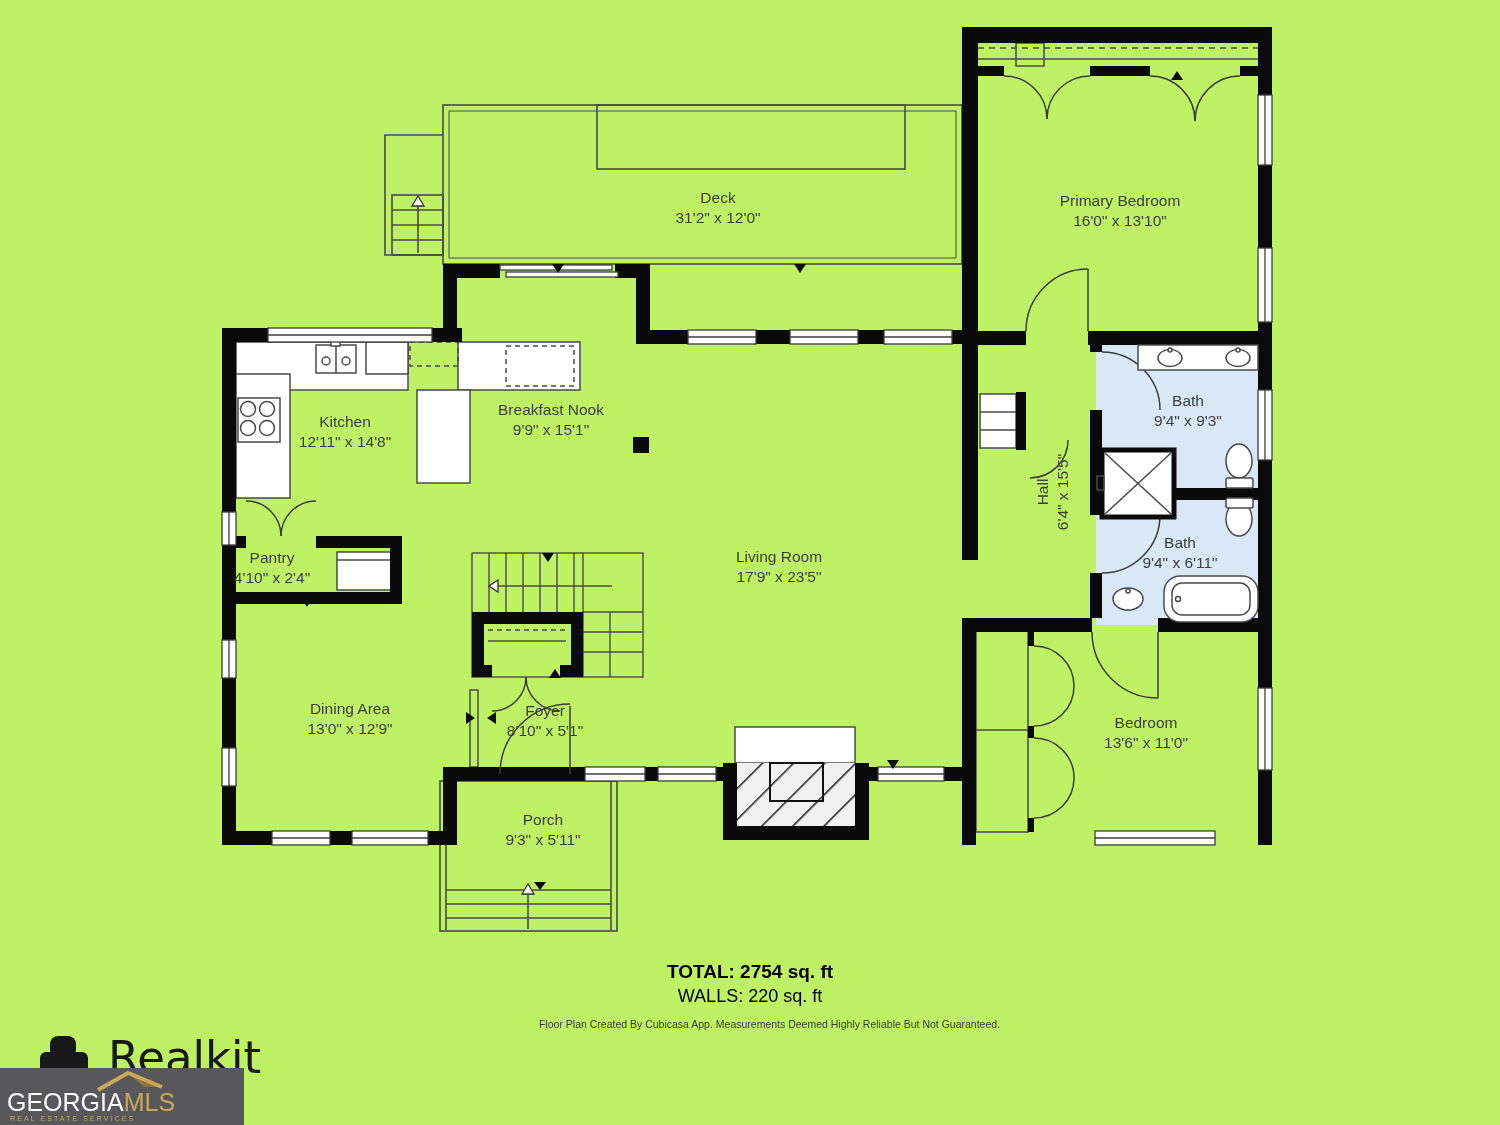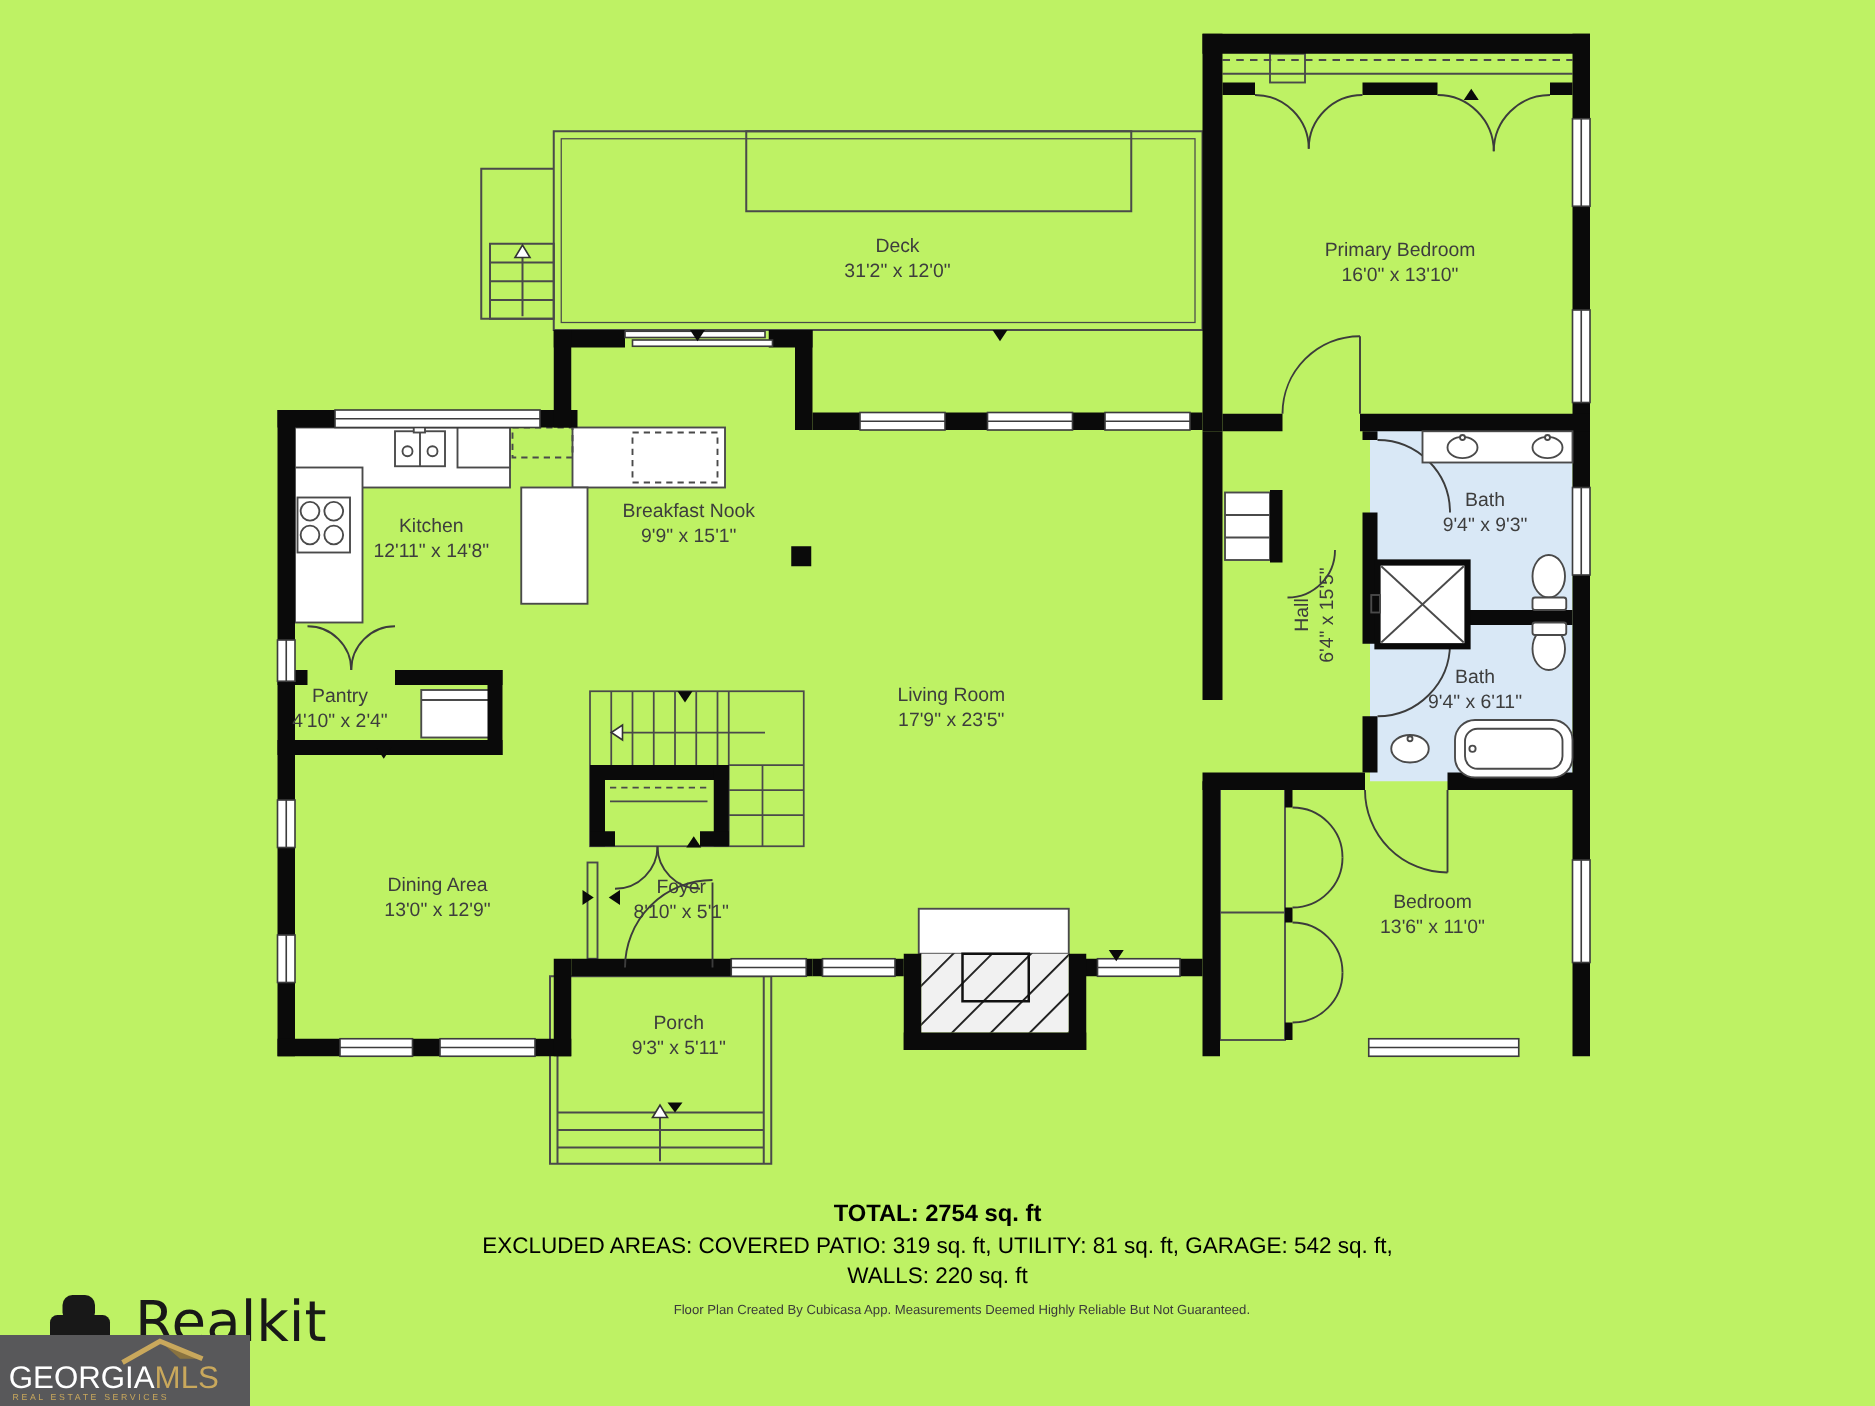--- a/index.html
+++ b/index.html
@@ -10,21 +10,21 @@
               color:#3d3d3d;font-size:15.5px;line-height:1.32;white-space:nowrap;}
   .room-label .dims{display:block;}
   .room-label.vert{transform:translate(-50%,-50%) rotate(-90deg);}
   #summary{position:absolute;left:0;top:961px;width:1500px;text-align:center;color:#000;}
   .s-total{font-size:19px;font-weight:bold;}
   .s-line{font-size:18px;margin-top:3px;}
   .s-disc{font-size:10.5px;margin-top:11px;color:#3a3a3a;padding-left:39px;}
   #realkit{position:absolute;left:36px;top:1031px;display:flex;align-items:center;}
   #realkit .rk-text{font-family:"DejaVu Sans",sans-serif;font-weight:normal;font-size:45px;
                     color:#181818;margin-left:16px;letter-spacing:0px;}
-  #gmls{position:absolute;left:0;top:1068px;width:200px;height:57px;background:#58585a;z-index:5;}
+  #gmls{position:absolute;left:0;top:1068px;width:200px;height:57px;background:#58585a;z-index:5;padding-left:44px;}
   #gmls .gname{position:absolute;left:7px;top:20px;font-size:25px;color:#ffffff;letter-spacing:0px;}
   #gmls .gname .mls{color:#c9a85c;}
   #gmls .gserv{position:absolute;left:10px;top:47px;font-size:7px;letter-spacing:2.1px;color:#c9a85c;}
   #gmls .roof{position:absolute;left:96px;top:2px;}
 </style>
 </head>
 <body>
 
 <div id="screen">
 
@@ -287,21 +287,21 @@
   <span class="dims">9'4" x 9'3"</span>
 </div>
 <div class="room-label vert" style="left:1053px;top:492px">
   <span>Hall</span>
   <span class="dims">6'4" x 15'5"</span>
 </div>
 <div class="room-label" style="left:1180px;top:553px">
   <span>Bath</span>
   <span class="dims">9'4" x 6'11"</span>
 </div>
-<div class="room-label" style="left:761px;top:567px">
+<div class="room-label" style="left:779px;top:567px">
   <span>Living Room</span>
   <span class="dims">17'9" x 23'5"</span>
 </div>
 <div class="room-label" style="left:272px;top:568px">
   <span>Pantry</span>
   <span class="dims">4'10" x 2'4"</span>
 </div>
 <div class="room-label" style="left:350px;top:719px">
   <span>Dining Area</span>
   <span class="dims">13'0" x 12'9"</span>
@@ -314,21 +314,20 @@
   <span>Porch</span>
   <span class="dims">9'3" x 5'11"</span>
 </div>
 <div class="room-label" style="left:1146px;top:733px">
   <span>Bedroom</span>
   <span class="dims">13'6" x 11'0"</span>
 </div>
 
 <div id="summary">
   <div class="s-total">TOTAL: 2754 sq. ft</div>
-  <div class="s-line">EXCLUDED AREAS: COVERED PATIO: 319 sq. ft, UTILITY: 81 sq. ft, GARAGE: 542 sq. ft,</div>
   <div class="s-line">WALLS: 220 sq. ft</div>
   <div class="s-disc">Floor Plan Created By Cubicasa App. Measurements Deemed Highly Reliable But Not Guaranteed.</div>
 </div>
 
 <div id="realkit">
   <svg width="56" height="48" viewBox="0 0 56 48">
     <rect x="14" y="2" width="26" height="22" rx="8" fill="#181818"></rect>
     <rect x="4" y="18" width="48" height="26" rx="6" fill="#181818"></rect>
   </svg>
   <span class="rk-text">Realkit</span>

